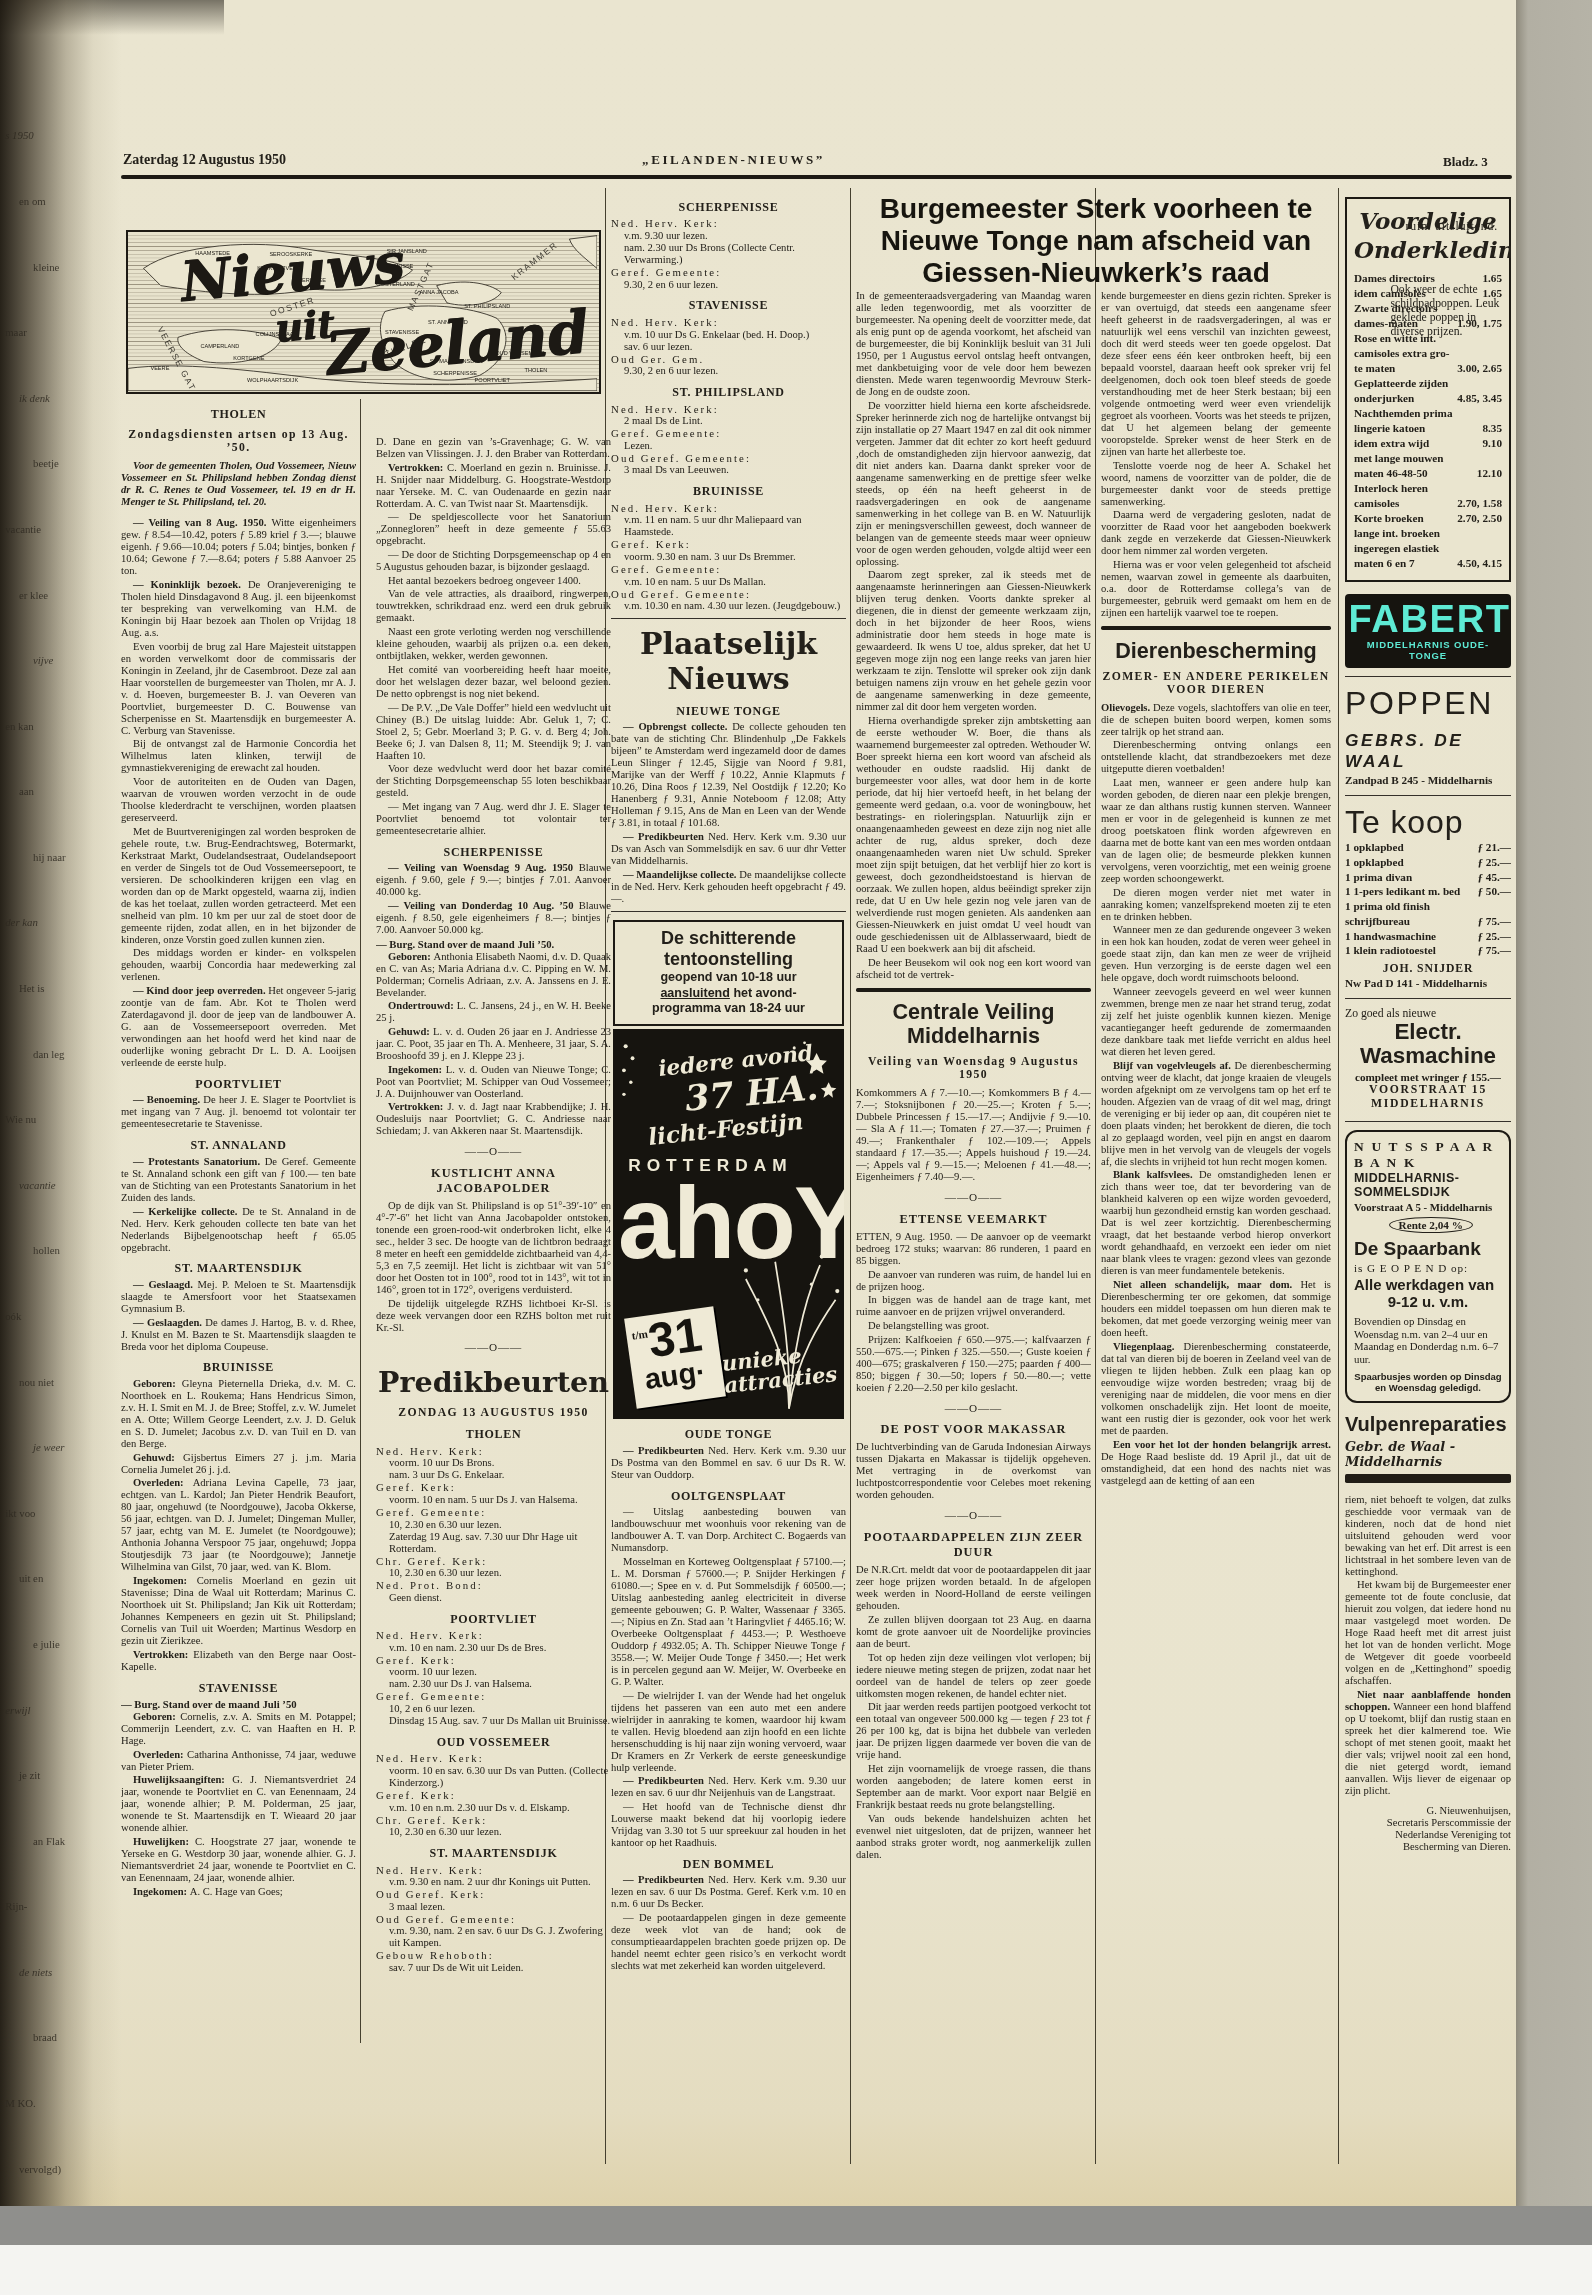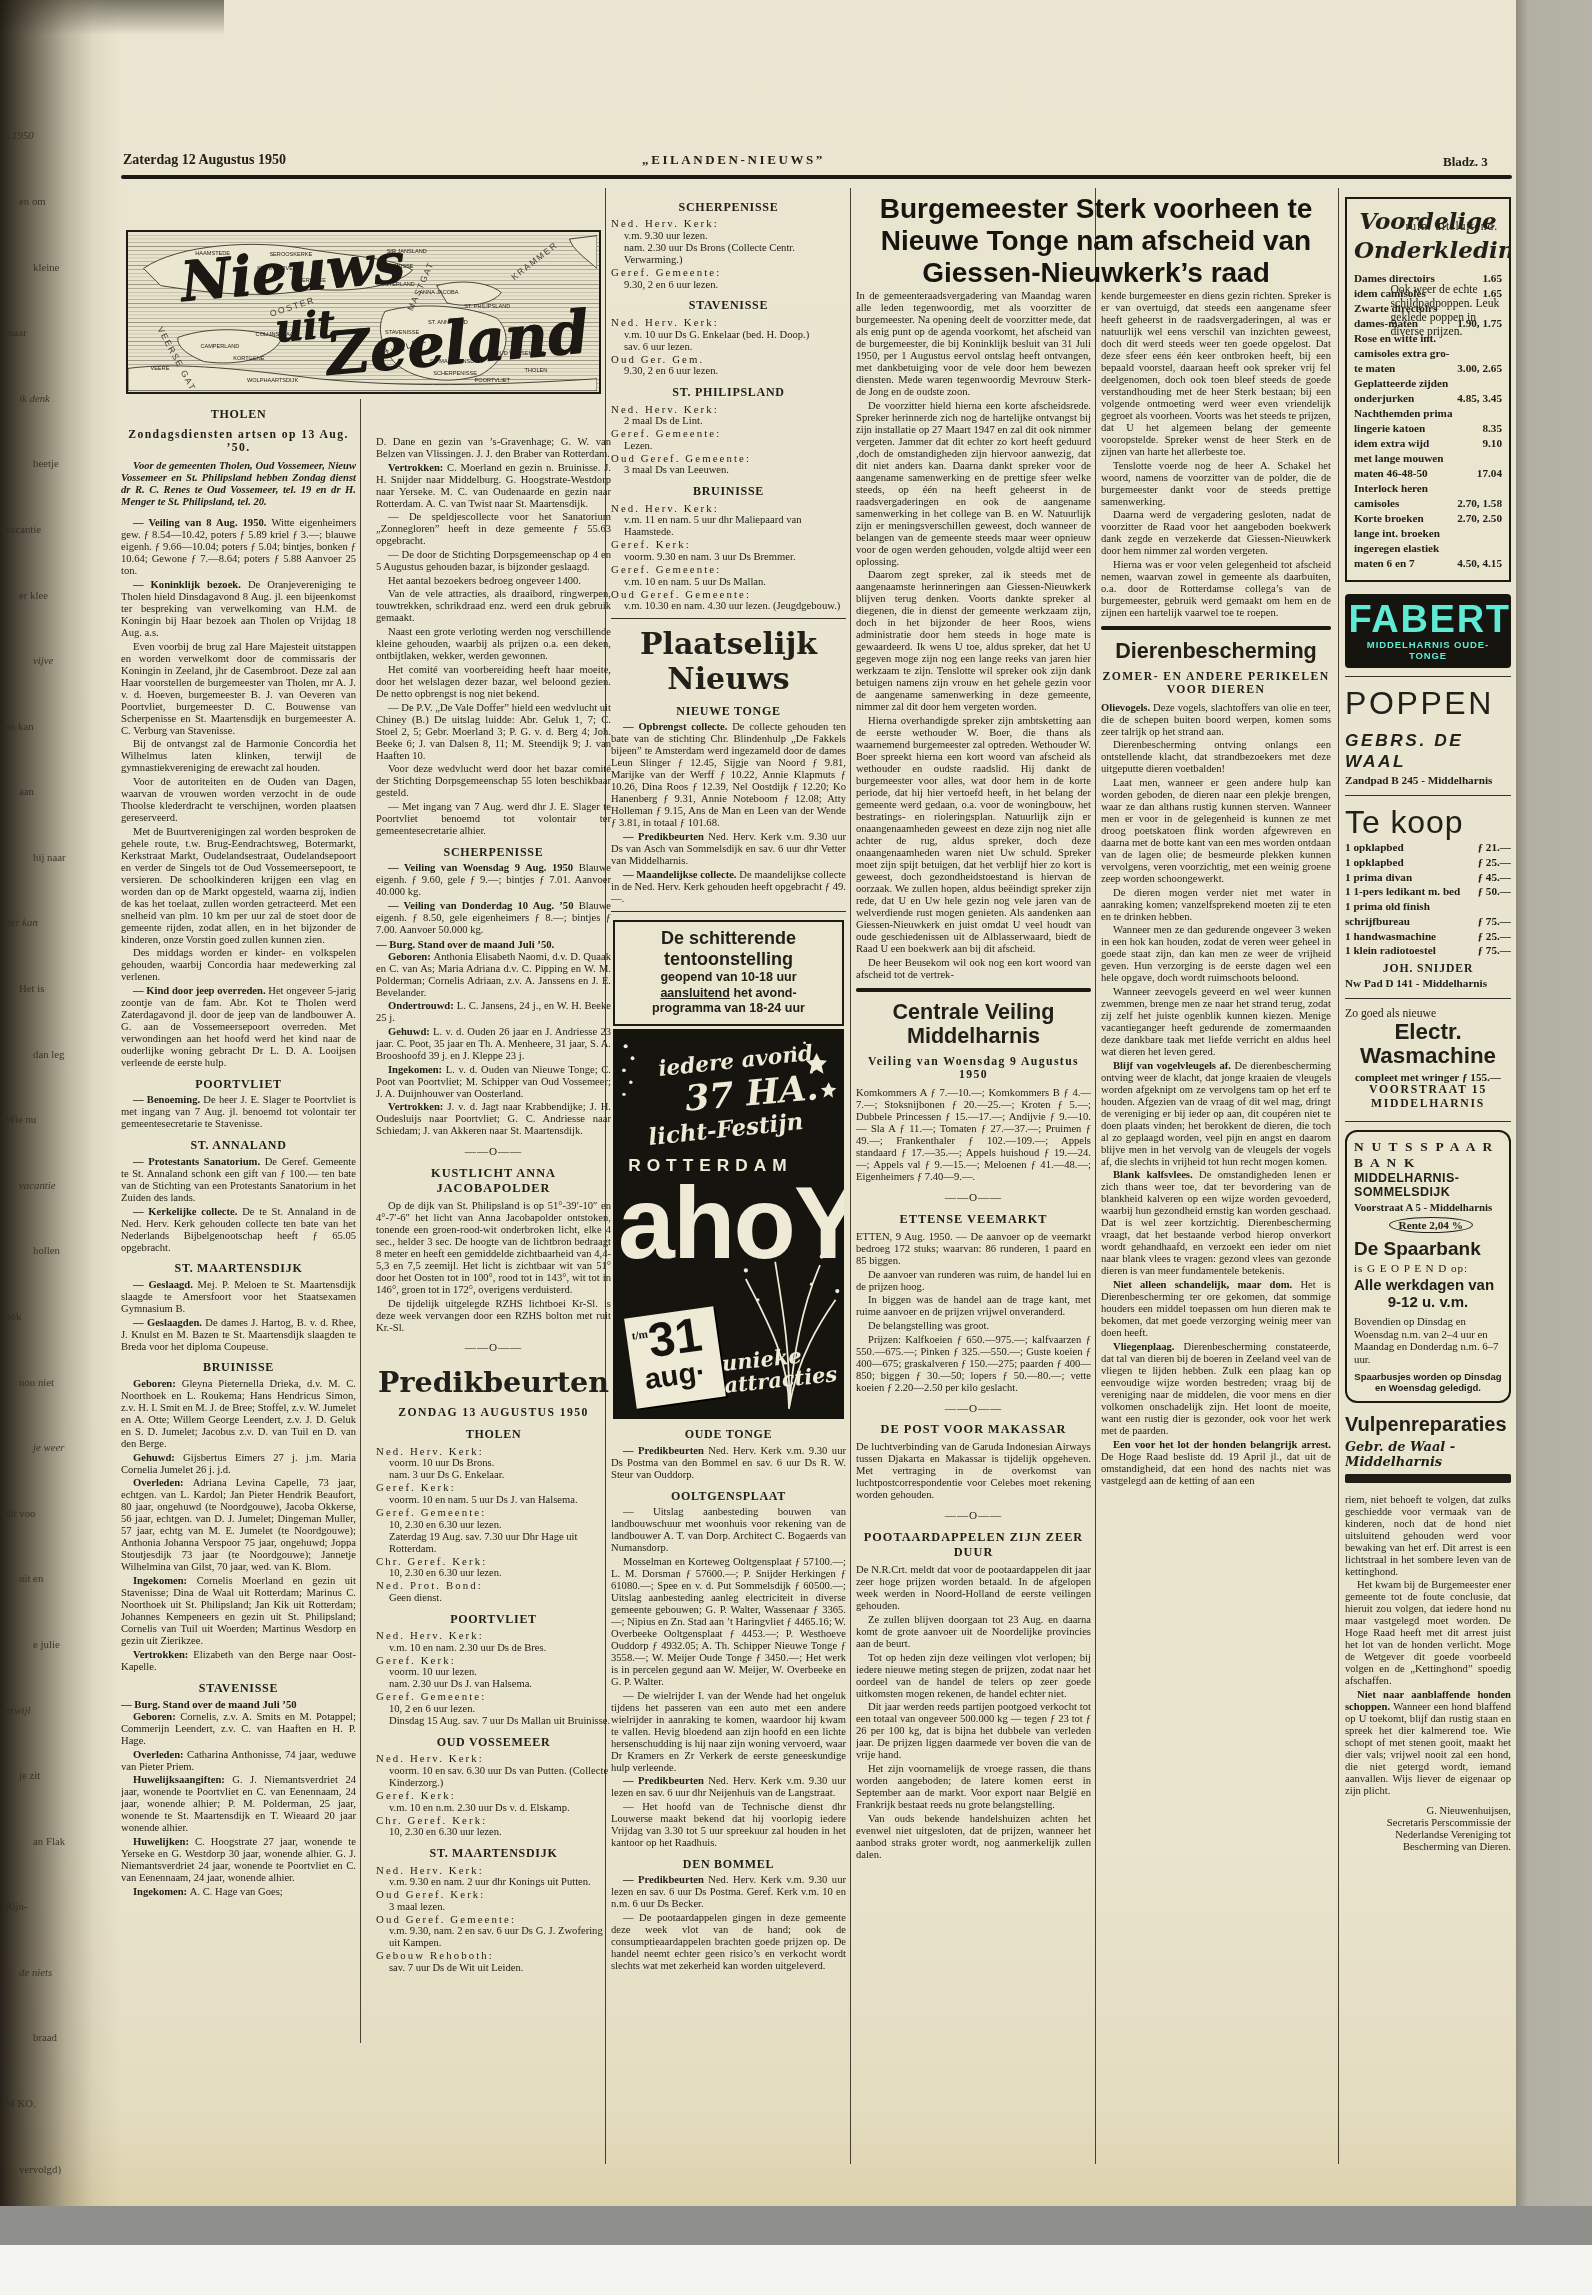--- a/index.html
+++ b/index.html
@@ -513,21 +513,21 @@
           <div class="ok-row">
             <span>idem extra wijd</span>
             <span>9.10</span>
           </div>
           <div class="ok-row">
             <span>met lange mouwen</span>
             <span></span>
           </div>
           <div class="ok-row">
             <span>maten 46-48-50</span>
-            <span>17.04</span>
+            <span>12.10</span>
           </div>
           <div class="ok-row">
             <span>Interlock heren</span>
             <span></span>
           </div>
           <div class="ok-row">
             <span>camisoles</span>
             <span>2.70, 1.58</span>
           </div>
           <div class="ok-row">

